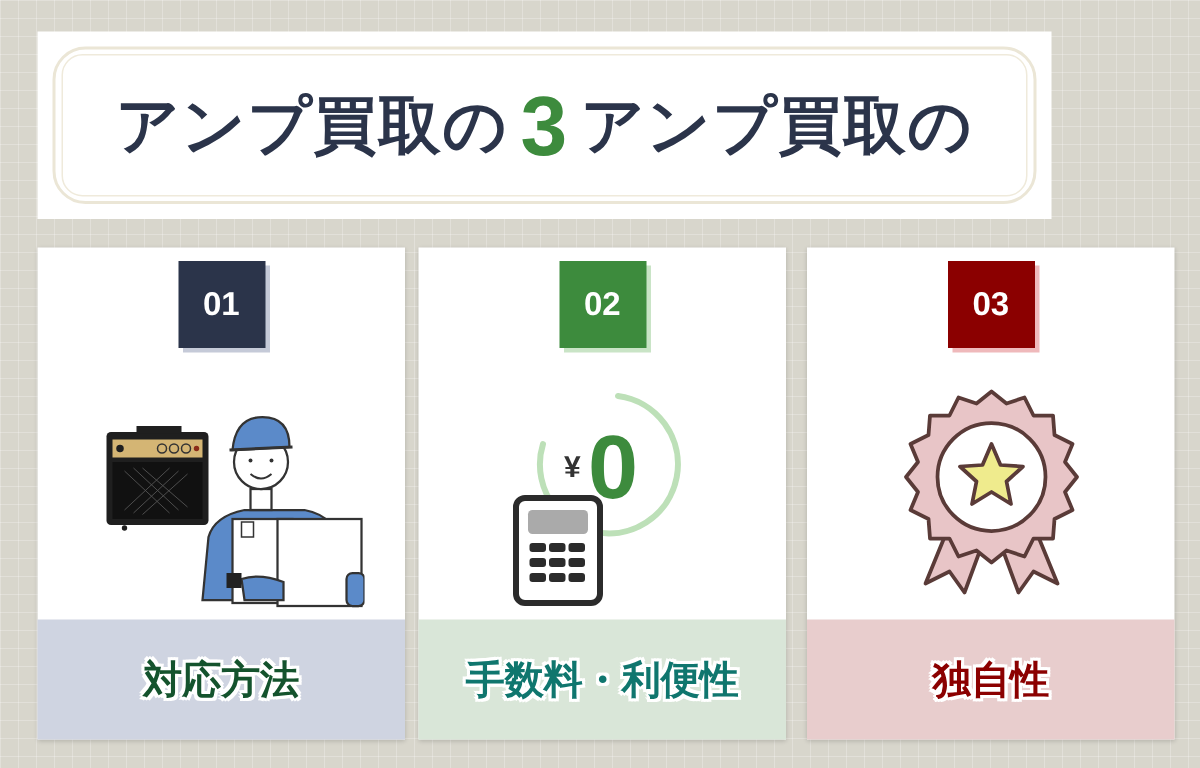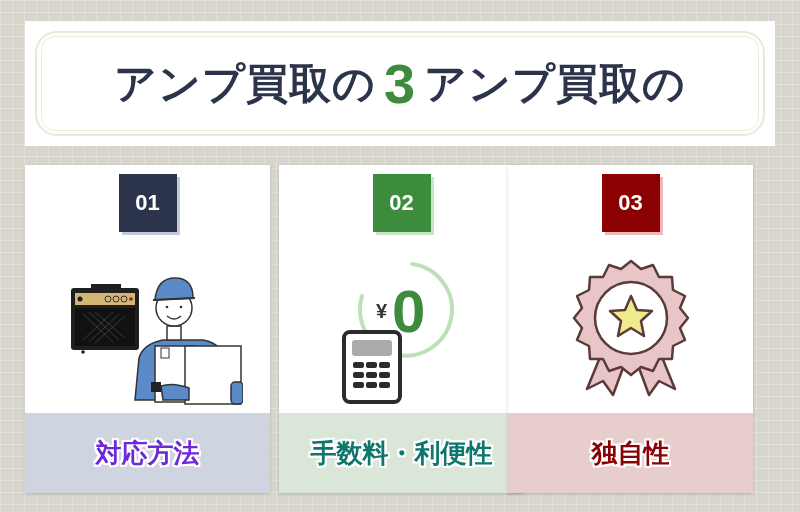--- a/index.html
+++ b/index.html
@@ -11,21 +11,21 @@
       linear-gradient(rgba(255,255,255,0.25) 1px, transparent 1px),
       linear-gradient(90deg, rgba(255,255,255,0.25) 1px, transparent 1px);
     background-size: 12px 12px;
     position: relative;
   }
 
   
   .title-banner {
     position: absolute;
     left: 25px; top: 21px;
-    width: 750px; height: 125px;
+    width: 676px; height: 125px;
     background: #ffffff;
   }
   .title-frame {
     position: absolute;
     left: 10px; top: 10px; right: 10px; bottom: 10px;
     border: 2px solid #ebe6d6;
     border-radius: 22px;
   }
   .title-frame-inner {
     position: absolute;
@@ -51,21 +51,21 @@
   
   .card {
     position: absolute;
     top: 165px;
     width: 245px; height: 328px;
     background: #ffffff;
     box-shadow: 0 1px 3px rgba(0,0,0,0.18);
   }
   .card-1 { left: 25px; }
   .card-2 { left: 279px; }
-  .card-3 { left: 508px; }
+  .card-3 { left: 538px; }
 
   .badge-wrap {
     position: absolute;
     top: 9px; left: 50%;
     transform: translateX(-50%);
     width: 58px; height: 58px;
   }
   .badge-shadow {
     position: absolute; left: 3px; top: 3px;
     width: 58px; height: 58px;
@@ -150,21 +150,21 @@
       <rect x="102" y="98" width="40" height="56" fill="#fff" stroke="#333" stroke-width="1.5"></rect>
       <rect x="132" y="98" width="56" height="58" fill="#fff" stroke="#333" stroke-width="1.5"></rect>
       <rect x="108" y="100" width="8" height="10" fill="#fff" stroke="#333" stroke-width="1"></rect>
 
       <path d="M108 138 Q120 134 136 140 L136 152 L110 152 Z" fill="#5b8ac9" stroke="#333" stroke-width="1.5"></path>
       <rect x="178" y="134" width="12" height="22" rx="4" fill="#5b8ac9" stroke="#333" stroke-width="1.5"></rect>
       <rect x="98" y="134" width="10" height="10" fill="#222"></rect>
     </svg>
   </div>
   <div class="card-footer" style="background:#cfd4e1">
-    <span class="card-label" style="color:#6d28d9">対応方法</span>
+    <span class="card-label" style="color:#14532d">対応方法</span>
   </div>
 </div>
 
 <div class="card card-2">
   <div class="badge-wrap">
     <div class="badge-shadow" style="background:#c9e4c6"></div>
     <div class="badge" style="background:#3d8b3d">02</div>
   </div>
   <div class="illus">
     <svg width="160" height="160" viewBox="0 0 160 160">

